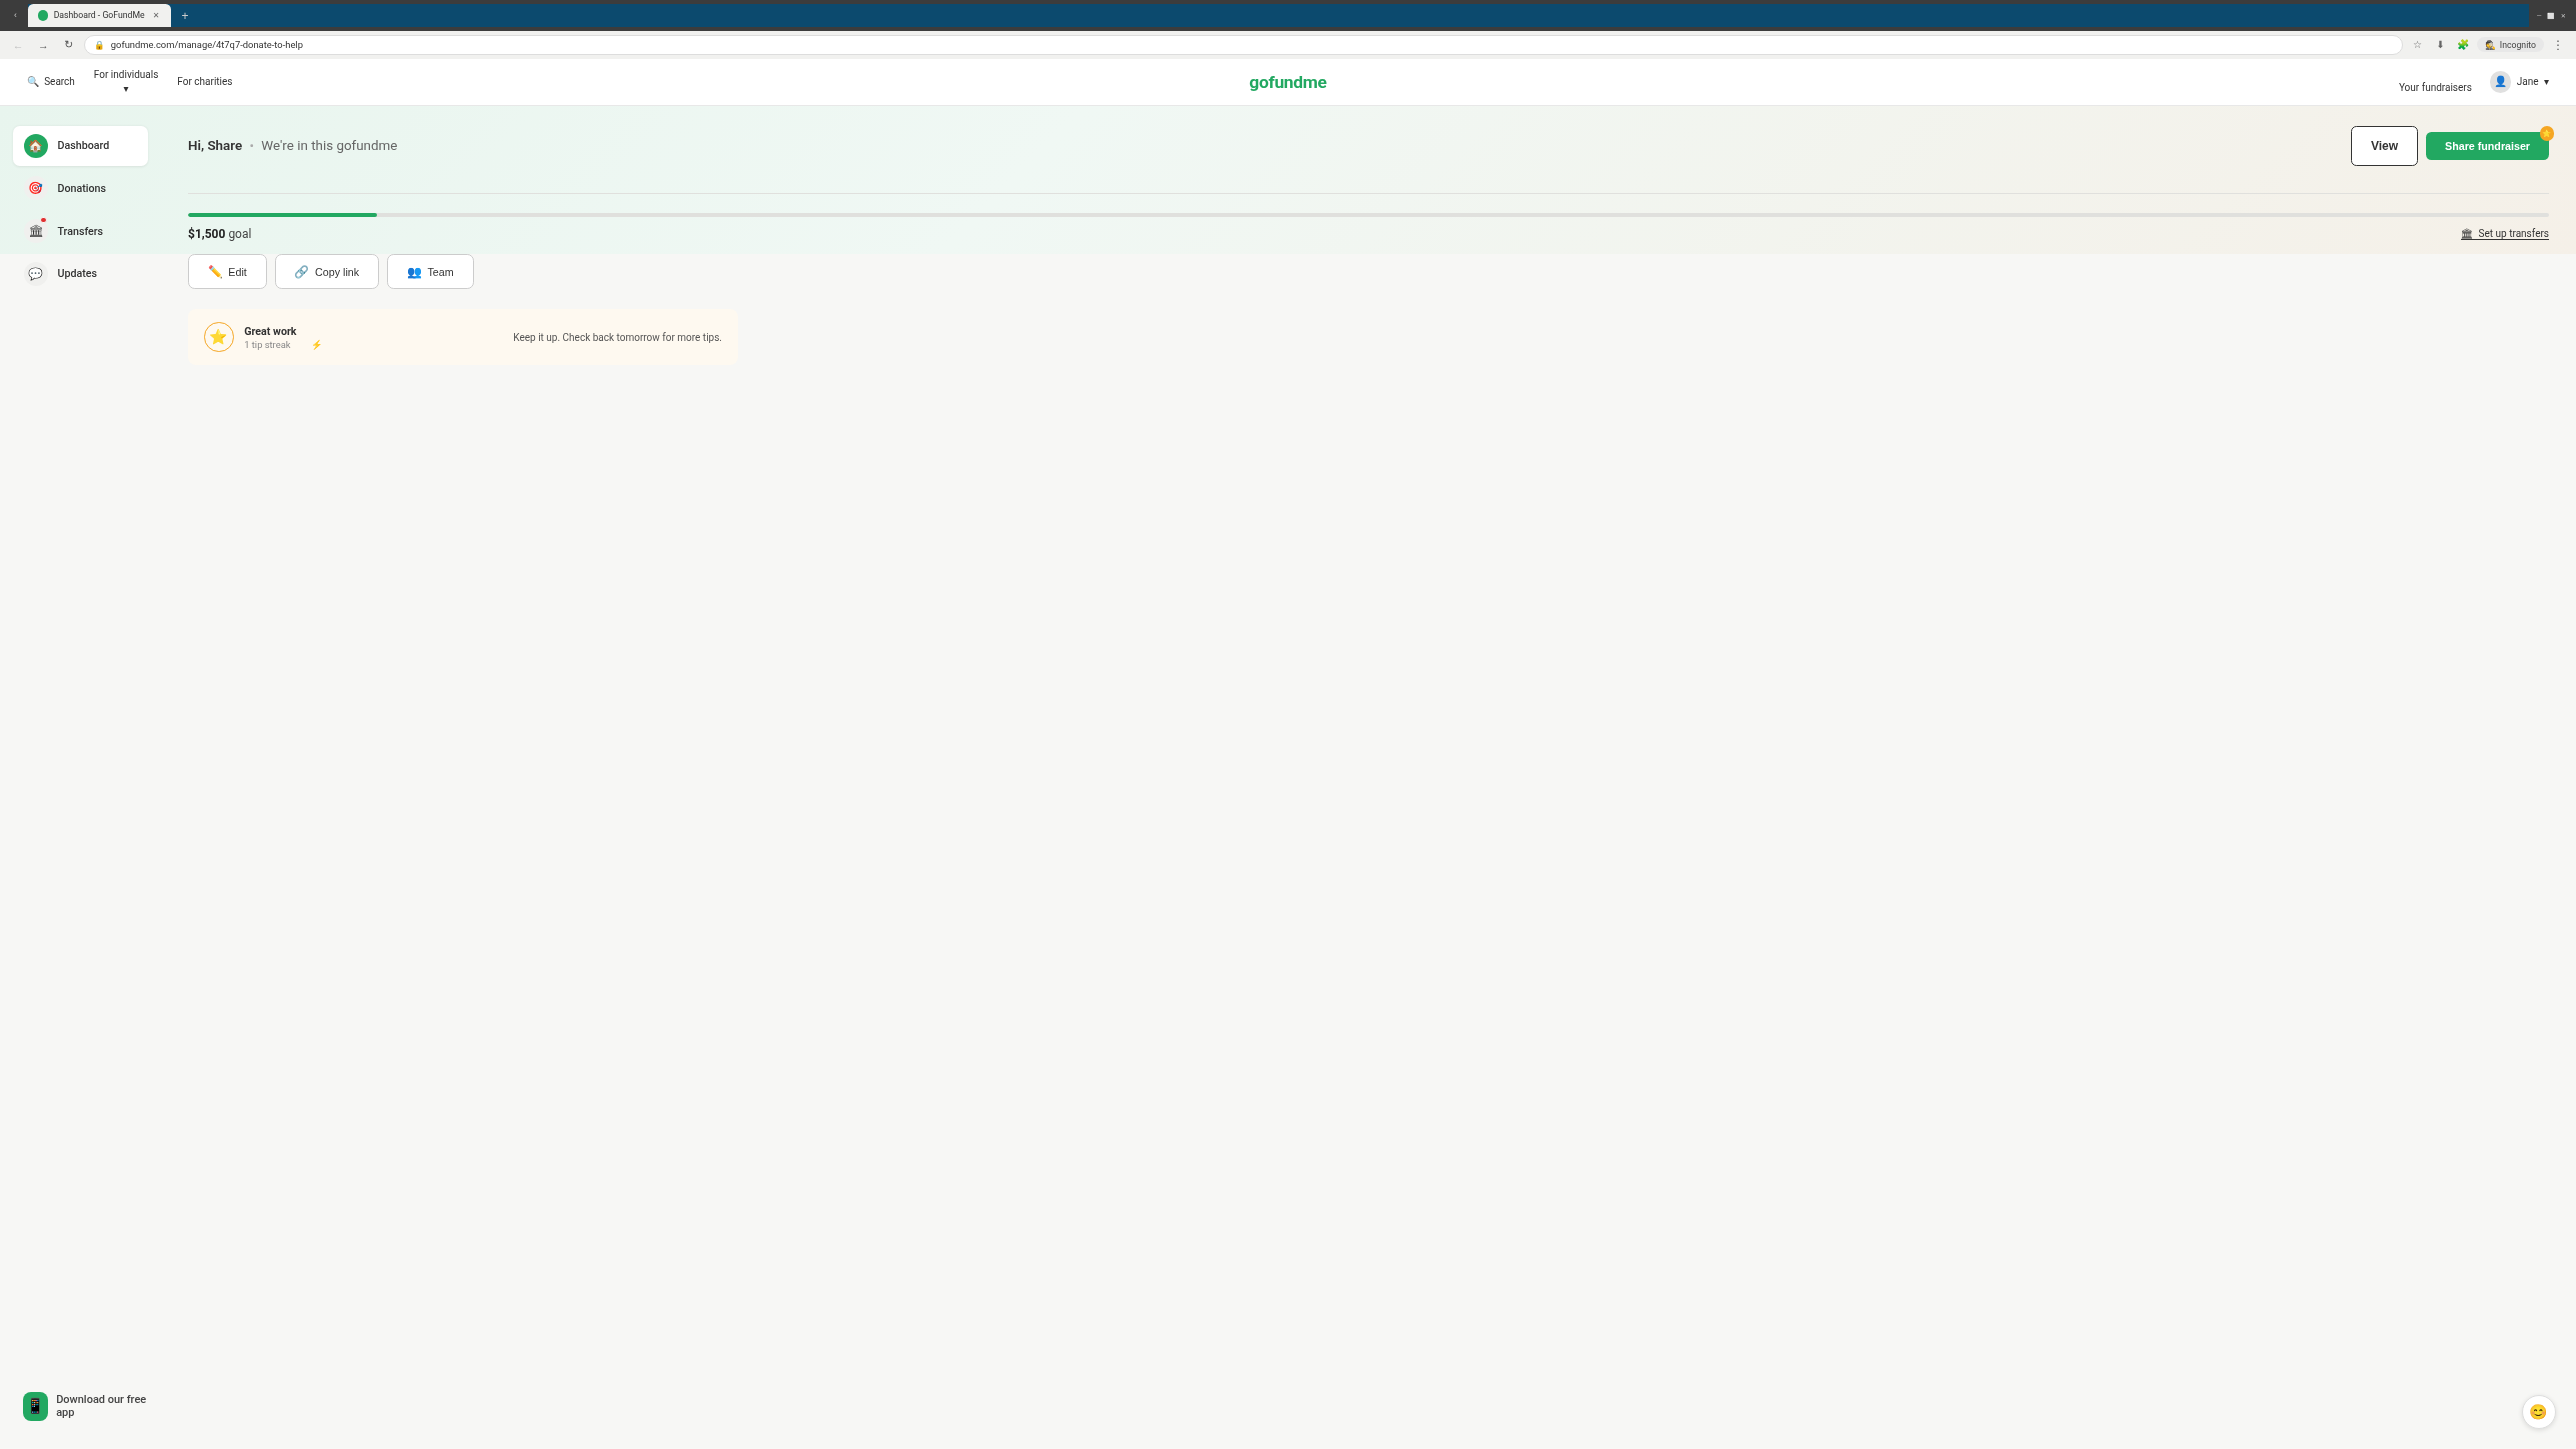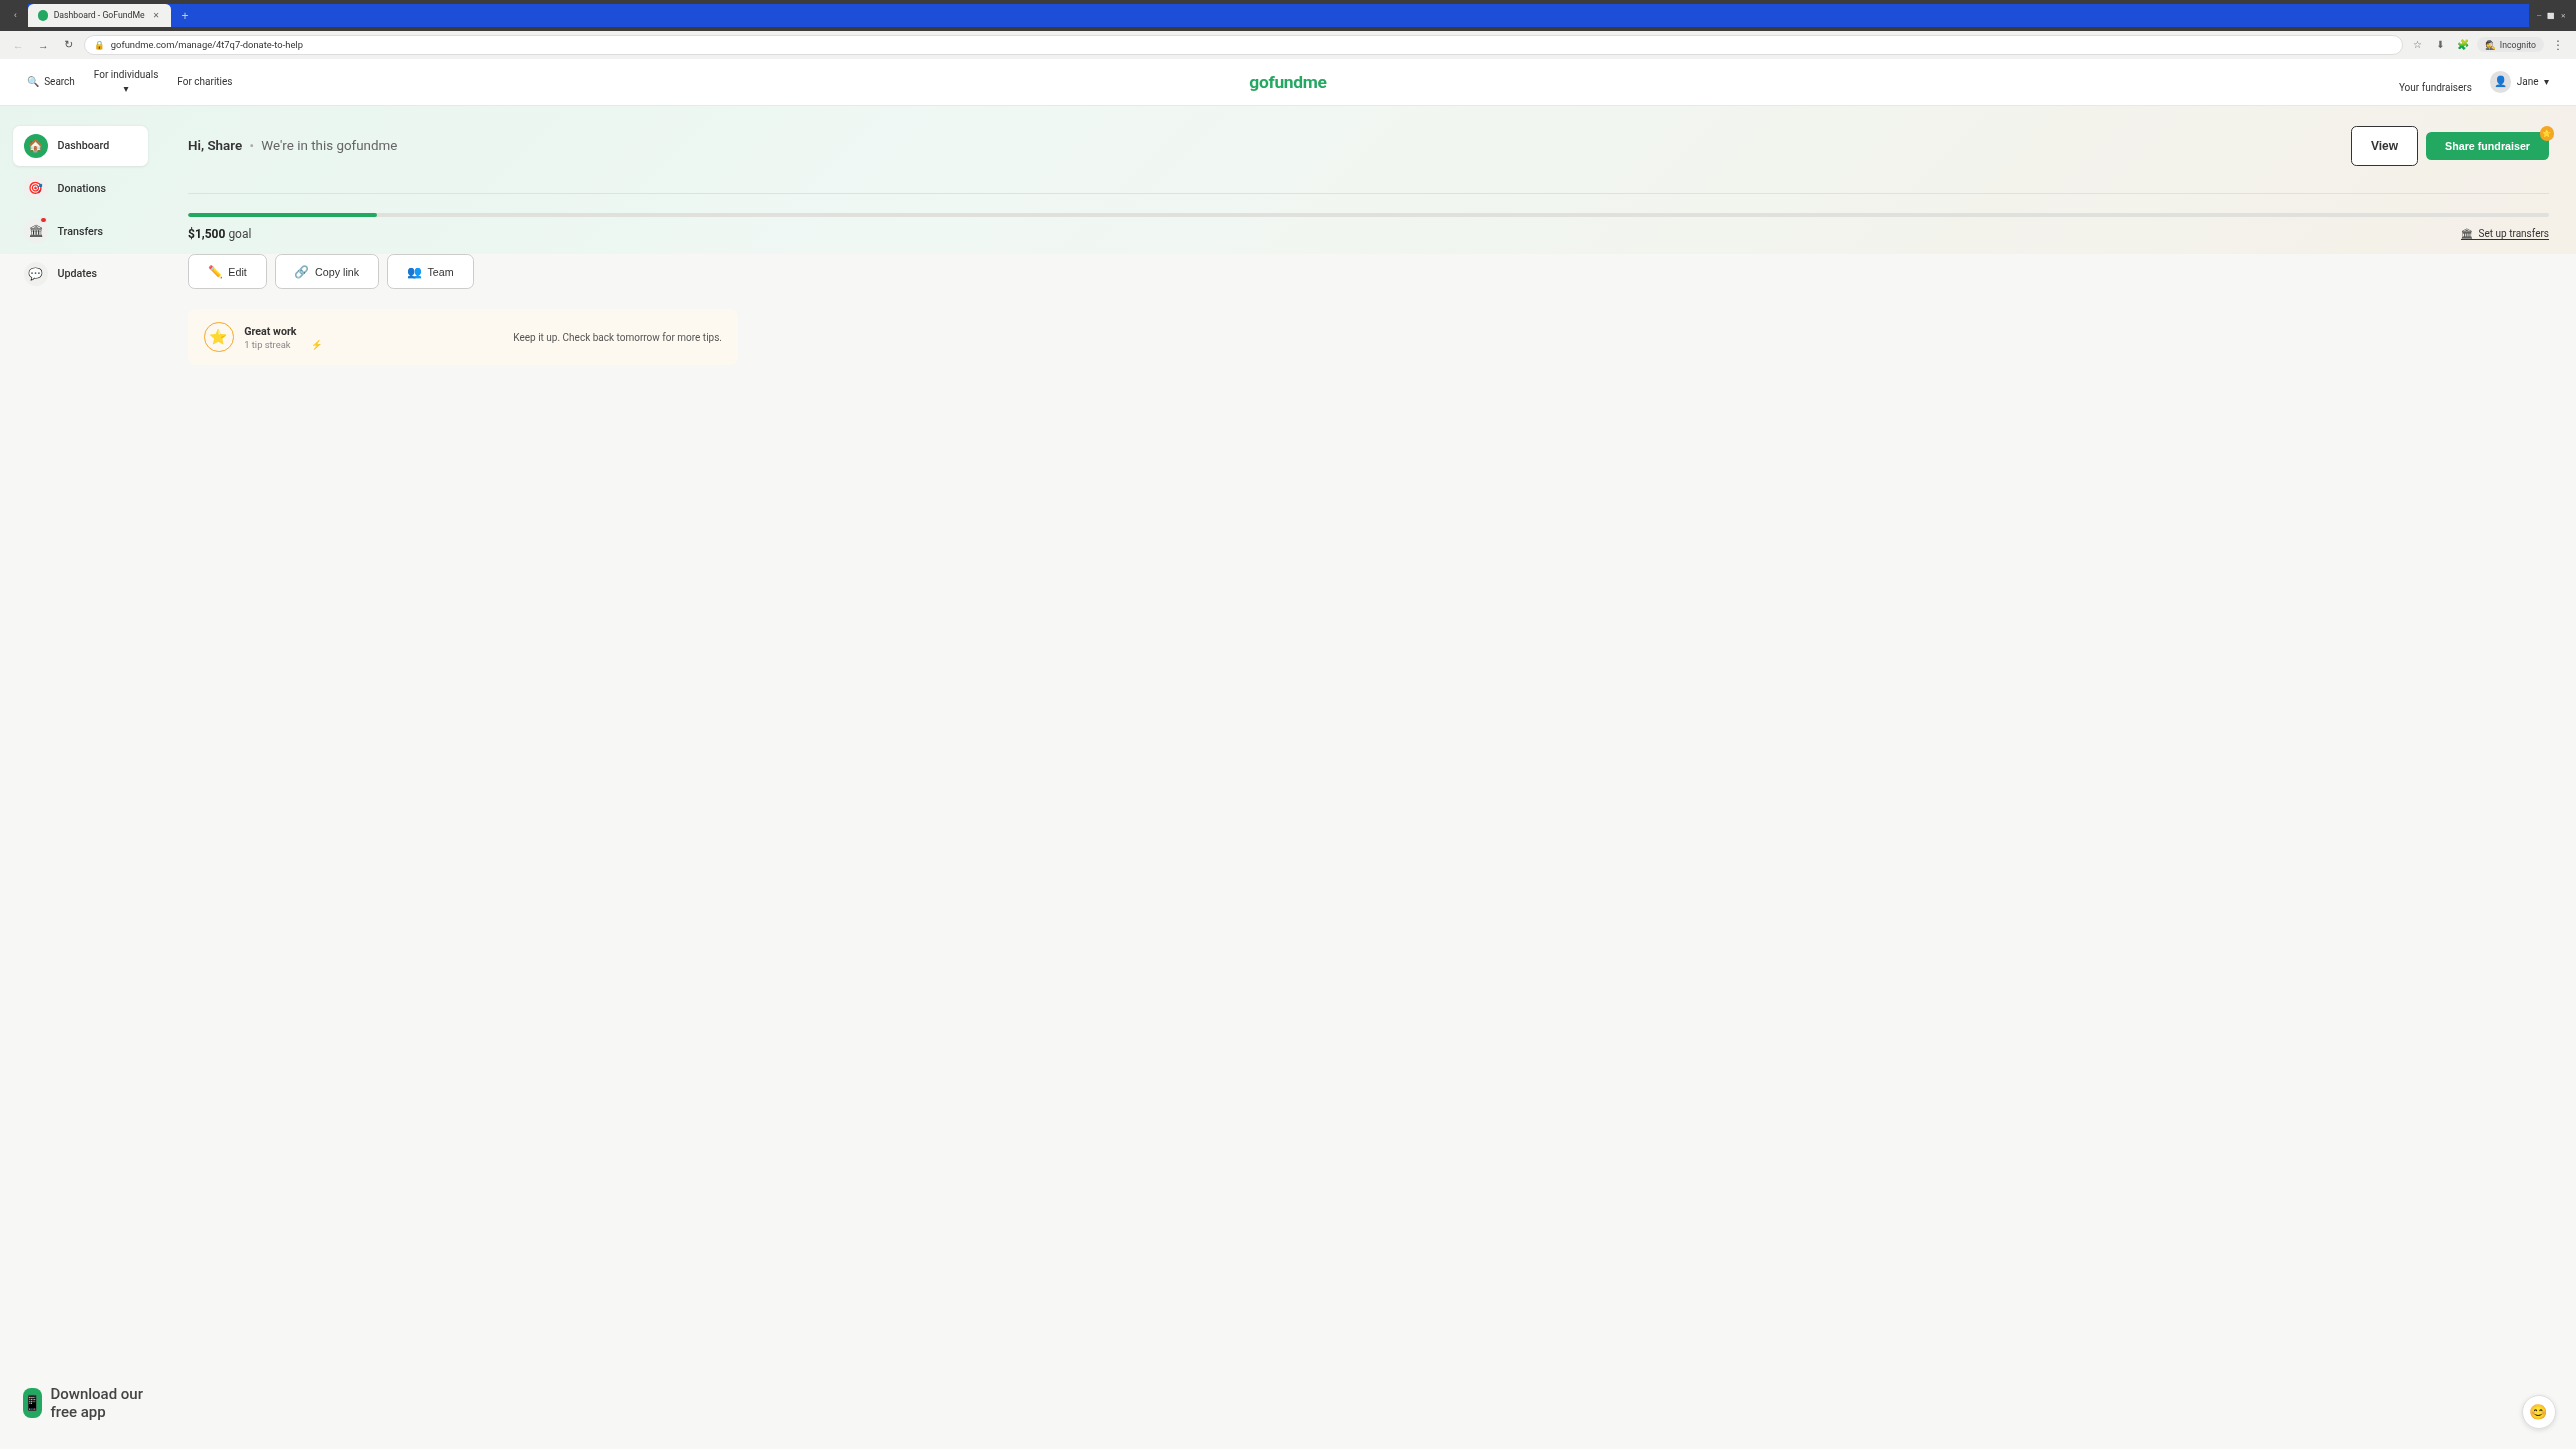--- a/index.html
+++ b/index.html
@@ -36,21 +36,21 @@
       font-size: 6px; color: #aaa;
     }
     .win-btn-min { background: #3c3c3c; color: #ccc; }
     .win-btn-max { background: #3c3c3c; color: #ccc; }
     .win-btn-close { background: #3c3c3c; color: #ccc; }
 
     .tabs-bar {
       display: flex;
       align-items: flex-end;
       padding: 0 5.4px;
-      background: #1d4ed8;
+      background: #0c4a6e;
       gap: 1.3px;
     }
     .tab {
       display: flex;
       align-items: center;
       gap: 5.4px;
       padding: 5.4px 9.4px;
       background: #f1f1ef;
       border-radius: 5.4px 5.4px 0 0;
       font-size: 8.7px;
@@ -304,21 +304,21 @@
       cursor: pointer;
     }
     .download-icon {
       width: 29.5px; height: 29.5px;
       border-radius: 8px;
       background: #22a861;
       display: flex; align-items: center; justify-content: center;
       font-size: 14.8px;
       color: #fff;
     }
-    .download-text { font-size: 15px; color: #444; font-weight: 500; }
+    .download-text { font-size: 11px; color: #444; font-weight: 500; }
 
     
     .content-area {
       flex: 1;
       padding: 20px 27px;
       position: relative;
       z-index: 1;
     }
 
     

